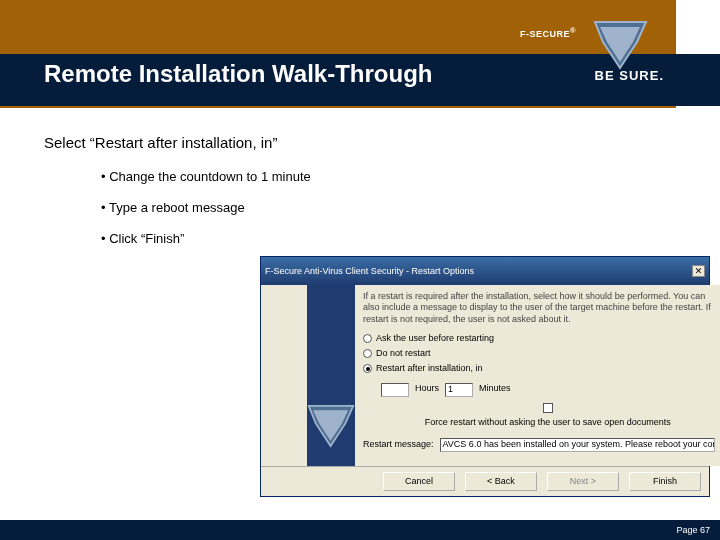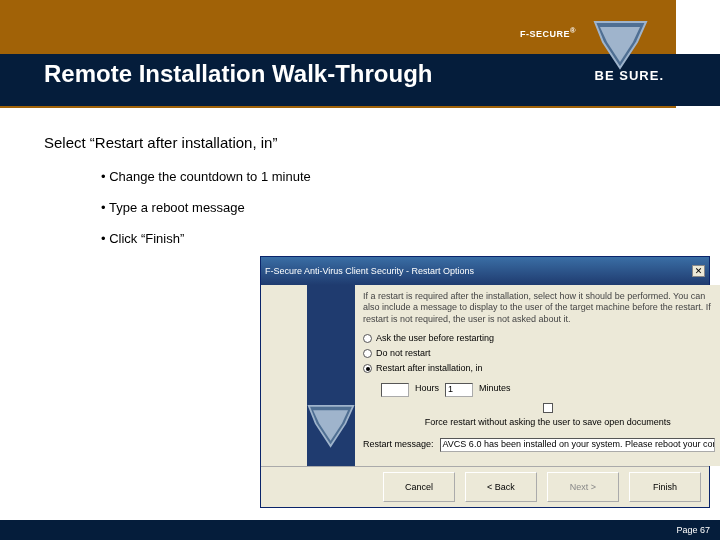--- a/index.html
+++ b/index.html
@@ -28,21 +28,21 @@
   .radio-row { display: flex; align-items: center; gap: 4px; margin-bottom: 4px; }
   .radio { width: 9px; height: 9px; border: 1px solid #555; border-radius: 50%; background: #fff; display: inline-flex; align-items: center; justify-content: center; }
   .radio.checked::after { content: ""; width: 4px; height: 4px; background: #000; border-radius: 50%; }
   .time-row { display: flex; gap: 6px; margin-left: 18px; margin-bottom: 6px; }
   .numbox { width: 28px; height: 14px; border: 1px inset #aaa; background: #fff; display: inline-flex; align-items: center; padding: 0 2px; }
   .check-row { display: flex; align-items: center; gap: 4px; margin-left: 18px; margin-bottom: 10px; flex-direction: column; }
   .checkbox { width: 10px; height: 10px; border: 1px solid #555; background: #fff; }
   .msg-row { display: flex; align-items: center; gap: 6px; margin-bottom: 8px; }
   .msg-input { flex: 1; height: 14px; border: 1px inset #aaa; background: #fff; padding: 0 2px; overflow: hidden; white-space: nowrap; }
   .dialog-footer { border-top: 1px solid #aaa; background: #ece9d8; padding: 5px 8px; display: flex; justify-content: flex-end; gap: 10px; }
-  .btn { width: 72px; height: 30px; border: 1px outset #fff; background: #ece9d8; font-size: 9px; display: inline-flex; align-items: center; justify-content: center; }
+  .btn { width: 72px; height: 19px; border: 1px outset #fff; background: #ece9d8; font-size: 9px; display: inline-flex; align-items: center; justify-content: center; }
   .btn.disabled { color: #888; }
   .footer-bar { position: absolute; left: 0; bottom: 0; width: 720px; height: 20px; background: #051d3b; color: #fff; font-size: 9px; display: flex; align-items: center; justify-content: flex-end; padding-right: 10px; }
 </style>
 </head>
 <body>
 
 <div class="header-bar">
   <div class="title-band"></div>
   <div class="title">Remote Installation Walk-Through</div>
   <div class="logo-text">

